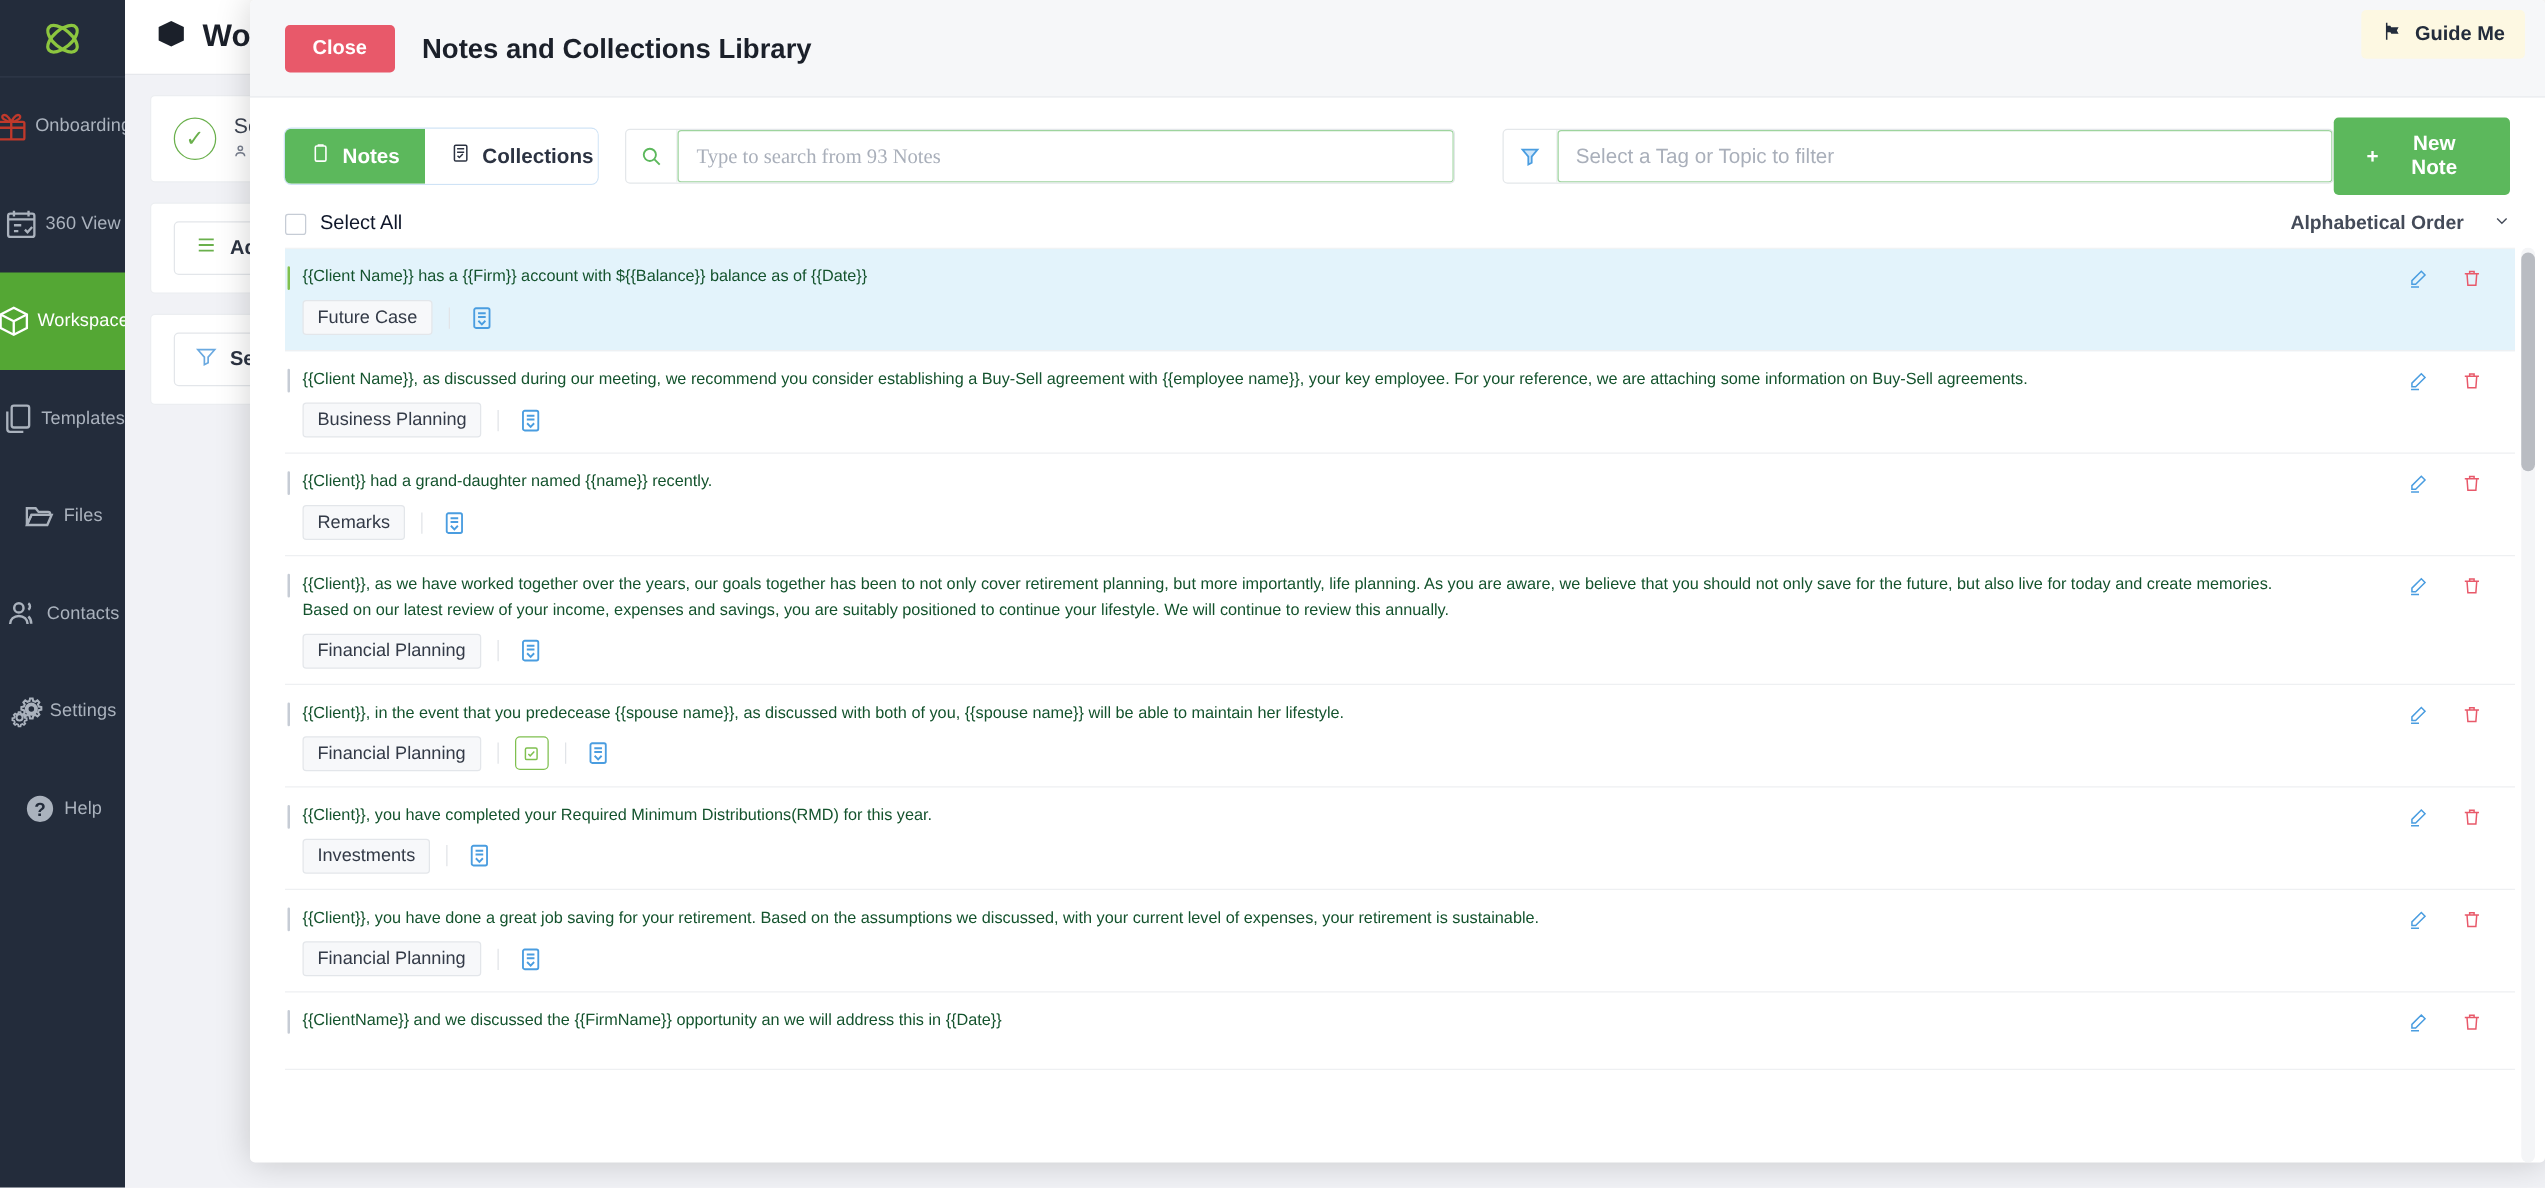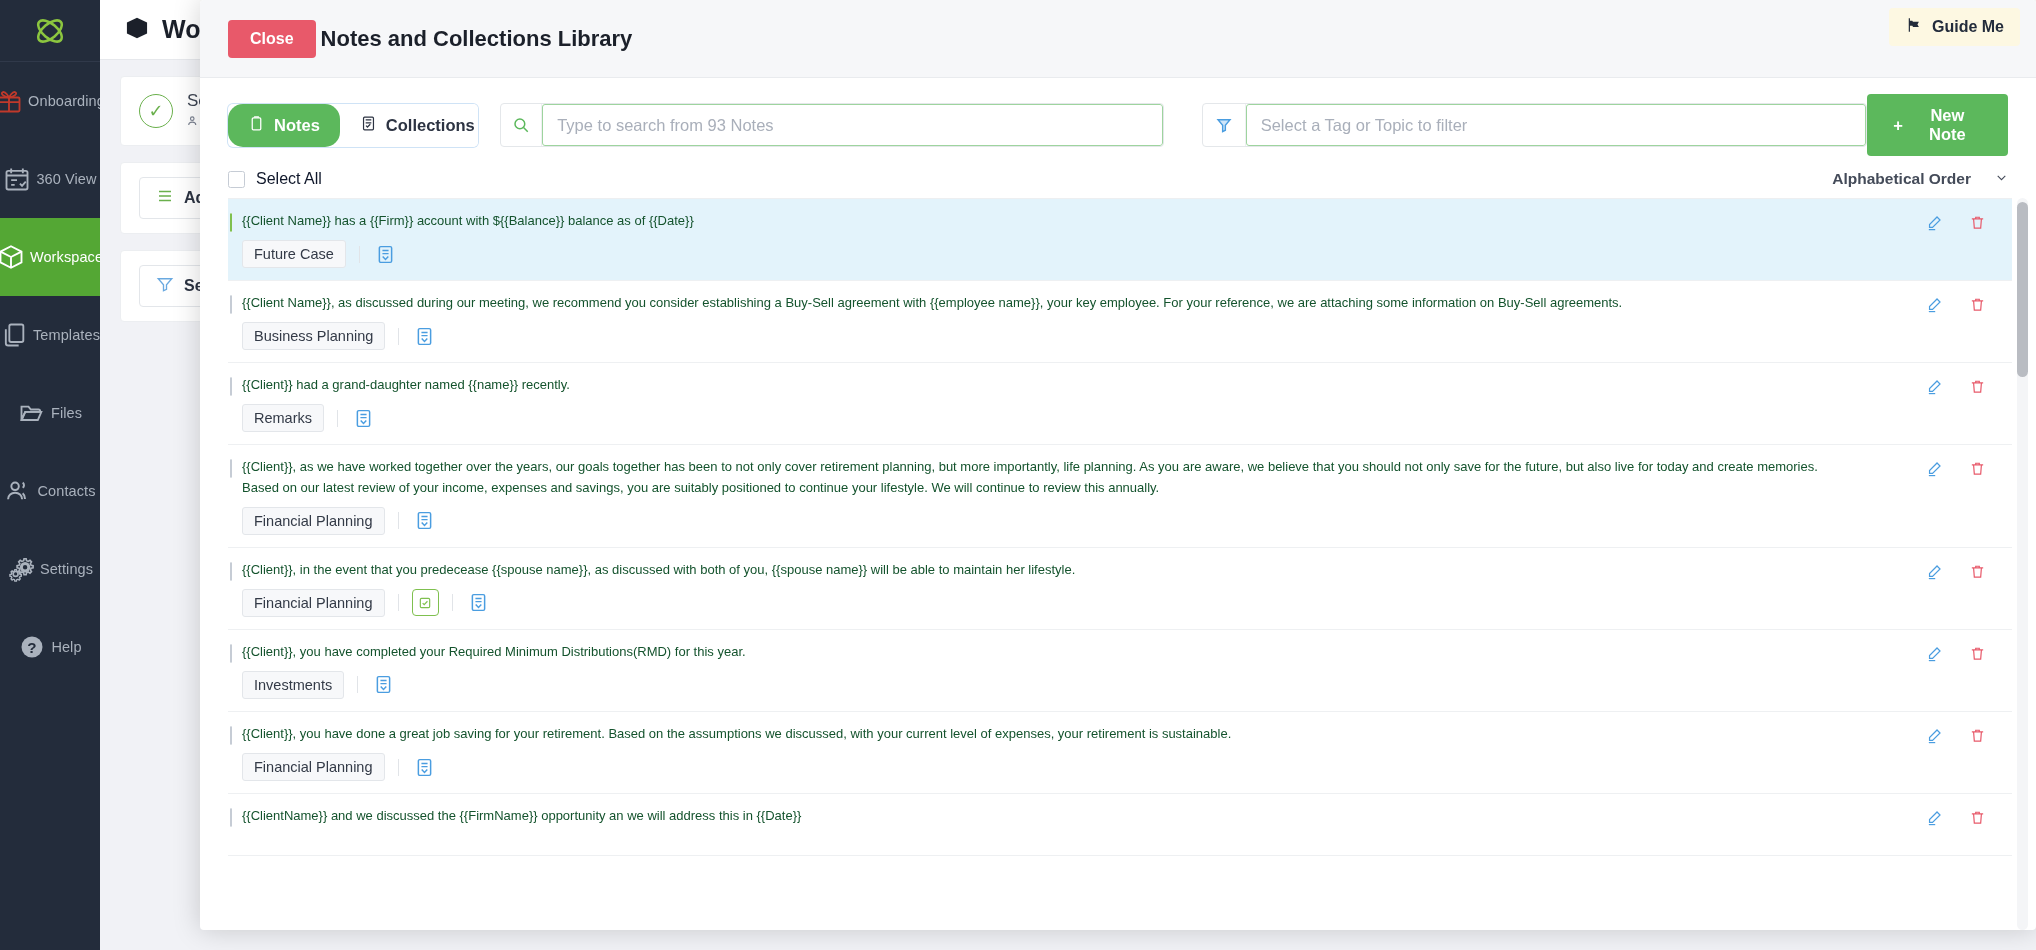--- a/index.html
+++ b/index.html
@@ -66,55 +66,55 @@
 
   
   #modal {
     position: absolute; left: 200px; top: 0; width: 1836px; height: 930px;
     background: #fff; border-radius: 4px;
     box-shadow: 0 0 28px rgba(0,0,0,.18);
     display: flex; flex-direction: column; overflow: hidden; z-index: 50;
   }
   .modal-head {
     height: 78px; background: #f6f7f9; border-bottom: 1px solid #e9ebee;
-    display: flex; align-items: center; padding: 0 28px; gap: 5px; flex: 0 0 78px;
+    display: flex; align-items: center; padding: 0 28px; gap: 22px; flex: 0 0 78px;
   }
   .close-btn {
     background: #e8596a; color: #fff; border: none; border-radius: 4px;
     padding: 10px 22px; font-size: 16px; font-weight: bold; cursor: pointer;
     font-family: inherit;
   }
   .modal-title { font-size: 22px; font-weight: bold; color: #1b202a; }
 
   .toolbar {
     display: flex; align-items: center; padding: 16px 28px 0 28px; gap: 0; flex: 0 0 auto;
   }
   .seg {
     display: flex; border-radius: 5px; overflow: hidden;
     box-shadow: 0 0 0 1px #cfe3f6;
   }
   .seg-btn {
     display: flex; align-items: center; gap: 9px;
     padding: 11px 20px; font-size: 16.5px; font-weight: bold;
-    background: #fff; color: #2c3342; cursor: pointer; white-space: nowrap; border-radius: 15px;
+    background: #fff; color: #2c3342; cursor: pointer; white-space: nowrap;
   }
   .seg-btn.active { background: #5cb85c; color: #fff; }
 
   .search-wrap {
     display: flex; align-items: center; margin-left: 22px;
     border: 1px solid #e4e7ea; border-radius: 4px; background: #fff; overflow: hidden;
   }
   .search-ico-box {
     width: 44px; height: 42px; display: flex; align-items: center; justify-content: center;
     color: #5cb85c; border-right: 1px solid #eef0f2;
   }
   .search-inp {
     width: 662px; height: 42px; border: 1px solid #9ed49e; border-radius: 3px;
     padding: 0 14px; font-size: 16.5px; color: #6f7682; outline: none;
-    font-family: Liberation Sans, sans-serif; background: #fff;
+    font-family: Liberation Serif, serif; background: #fff;
   }
   .search-inp::placeholder { color: #a9afba; }
 
   .filter-wrap {
     display: flex; align-items: center; margin-left: 38px;
     border: 1px solid #e4e7ea; border-radius: 4px; background: #fff; overflow: hidden;
   }
   .filter-ico-box {
     width: 46px; height: 42px; display: flex; align-items: center; justify-content: center;
     color: #4a9de0; border-right: 1px solid #eef0f2;

